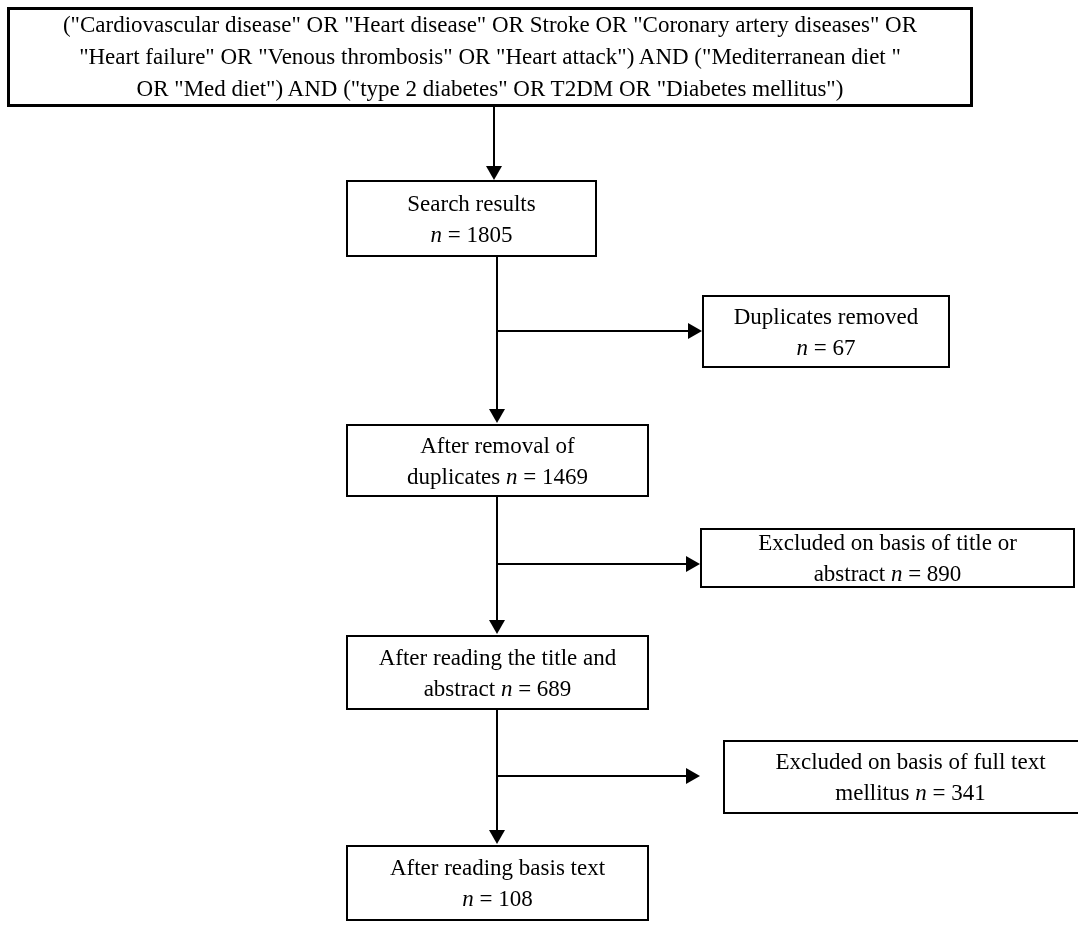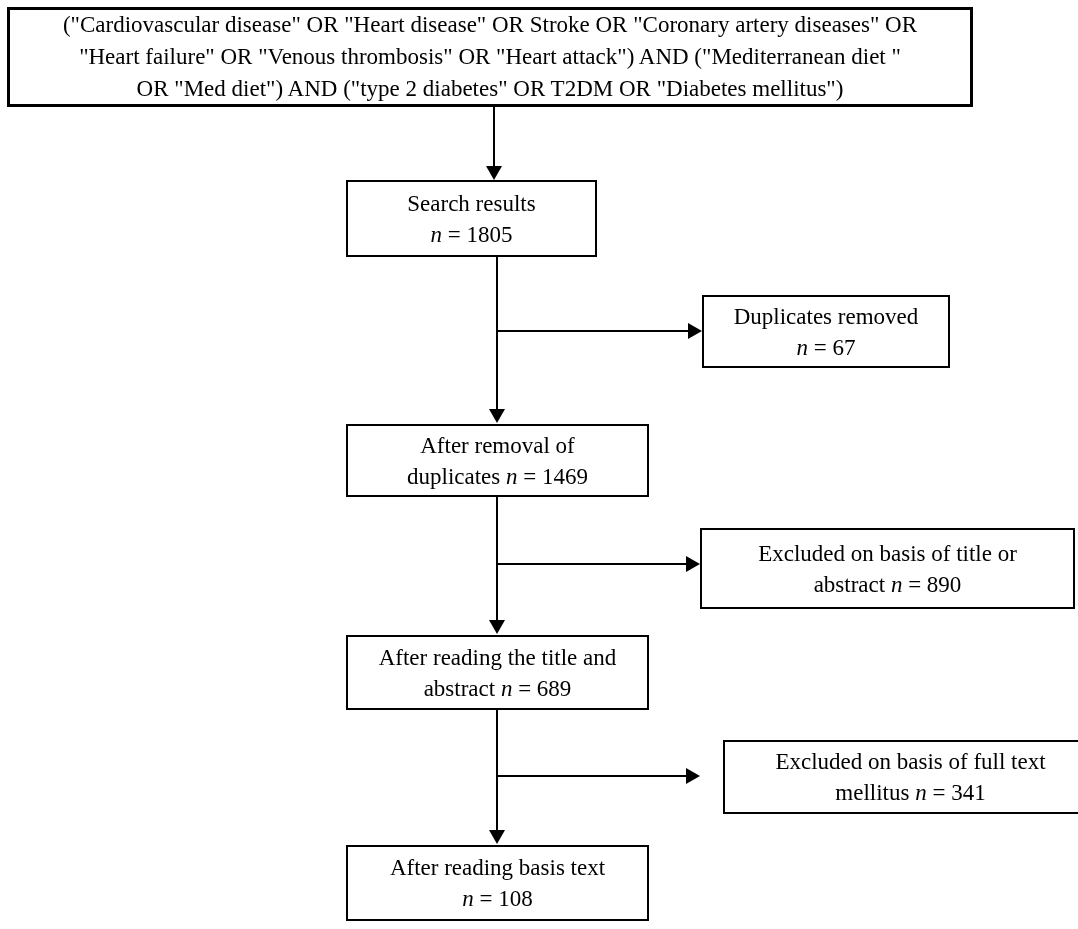--- a/index.html
+++ b/index.html
@@ -88,21 +88,21 @@
   <div class="box" style="left:346px; top:424px; width:303px; height:73px;font-family:Liberation Serif, serif;">
     <div class="line">After removal of</div>
     <div class="line"><span>duplicates </span><span class="nvar">n</span><span> = 1469</span></div>
   </div>
 
   <div class="vline" style="left:496px; top:497px; height:124px;"></div>
   <div class="arrow-down" style="left:489px; top:620px;"></div>
   <div class="hline" style="left:497px; top:563px; width:189px;"></div>
   <div class="arrow-right" style="left:686px; top:556px;"></div>
 
-  <div class="box" style="left:700px; top:528px; width:375px; height:81px;">
+  <div class="box" style="left:700px; top:528px; width:375px; height:60px;">
     <div class="line">Excluded on basis of title or</div>
     <div class="line"><span>abstract </span><span class="nvar">n</span><span> = 890</span></div>
   </div>
 
   <div class="box" style="left:346px; top:635px; width:303px; height:75px;text-align:right;">
     <div class="line">After reading the title and</div>
     <div class="line"><span>abstract </span><span class="nvar">n</span><span> = 689</span></div>
   </div>
 
   <div class="vline" style="left:496px; top:710px; height:121px;"></div>

